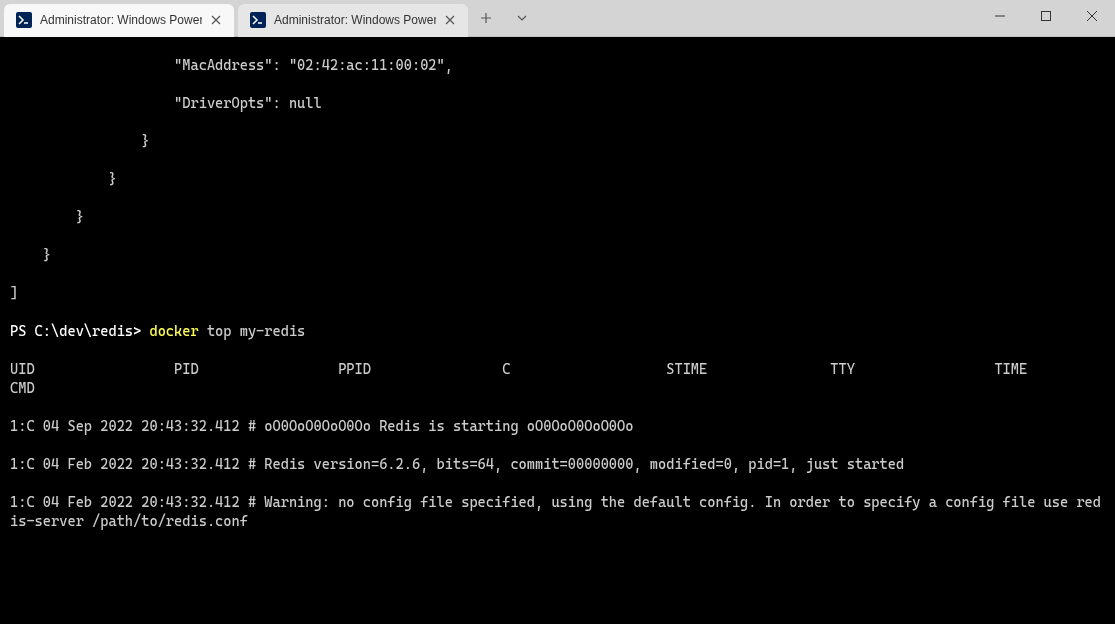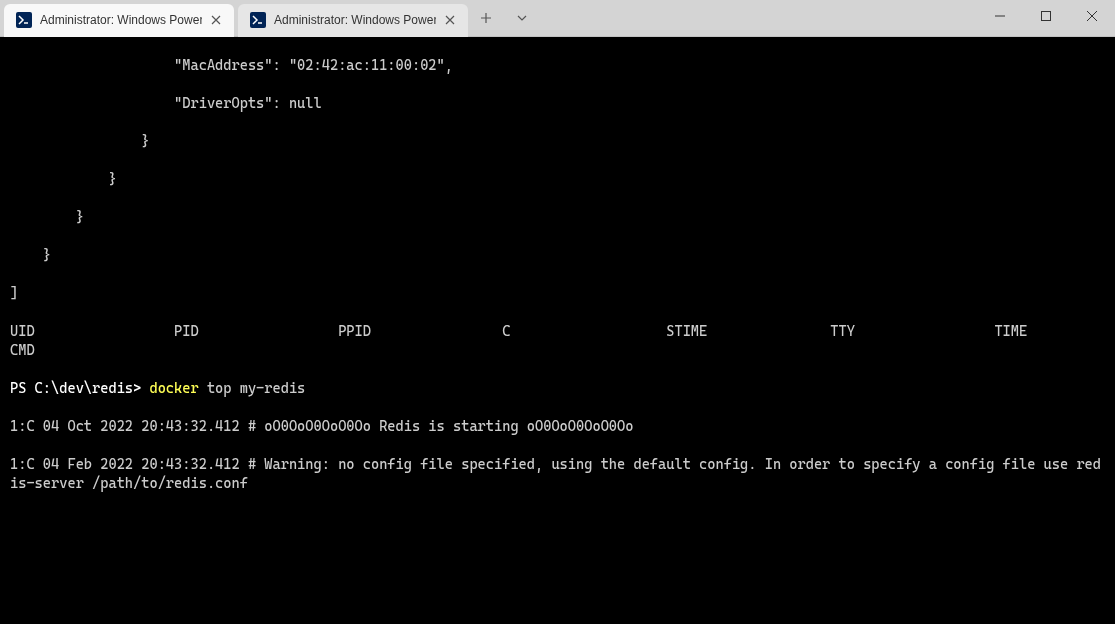--- a/index.html
+++ b/index.html
@@ -174,23 +174,24 @@
   </div>
 
   <div class="terminal">
 <div class="line">                    "MacAddress": "02:42:ac:11:00:02",</div>
 <div class="line">                    "DriverOpts": null</div>
 <div class="line">                }</div>
 <div class="line">            }</div>
 <div class="line">        }</div>
 <div class="line">    }</div>
 <div class="line">]</div>
+<div class="line"><span class="prompt">PS C:\dev\redis&gt; </span><span class="cmd-base">docker</span><span class="cmd-arg"> top my-redis</span></div>
 <div class="line wrap">UID                 PID                 PPID                C                   STIME               TTY                 TIME                CMD</div>
-<div class="line"><span class="prompt">PS C:\dev\redis&gt; </span><span class="cmd-base">docker</span><span class="cmd-arg"> top my-redis</span></div>
-<div class="line">1:C 04 Oct 2022 20:43:32.412 # oO0OoO0OoO0Oo Redis is starting oO0OoO0OoO0Oo</div>
+<div class="line">1:C 04 Sep 2022 20:43:32.412 # oO0OoO0OoO0Oo Redis is starting oO0OoO0OoO0Oo</div>
+<div class="line">1:C 04 Feb 2022 20:43:32.412 # Redis version=6.2.6, bits=64, commit=00000000, modified=0, pid=1, just started</div>
 <div class="line wrap">1:C 04 Feb 2022 20:43:32.412 # Warning: no config file specified, using the default config. In order to specify a config file use redis-server /path/to/redis.conf</div>
 
 
 
 
 
 
 
 
 

